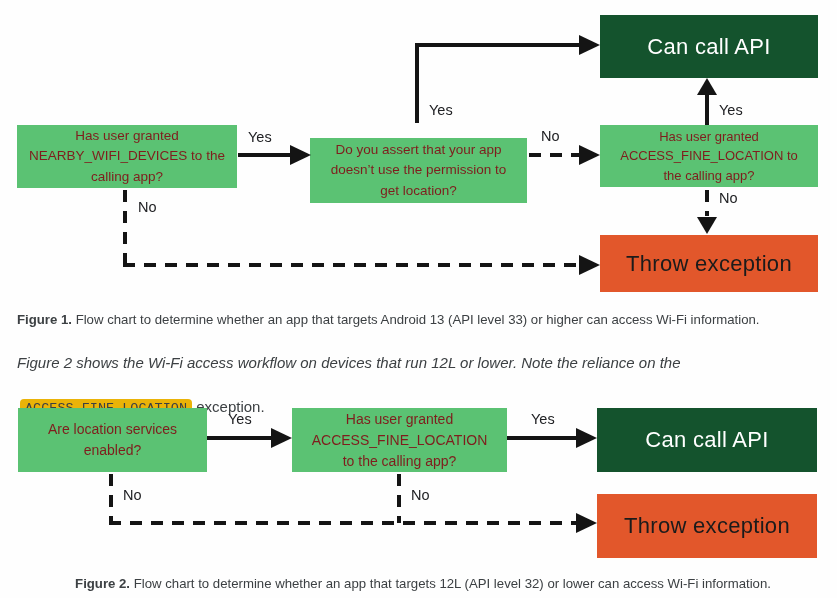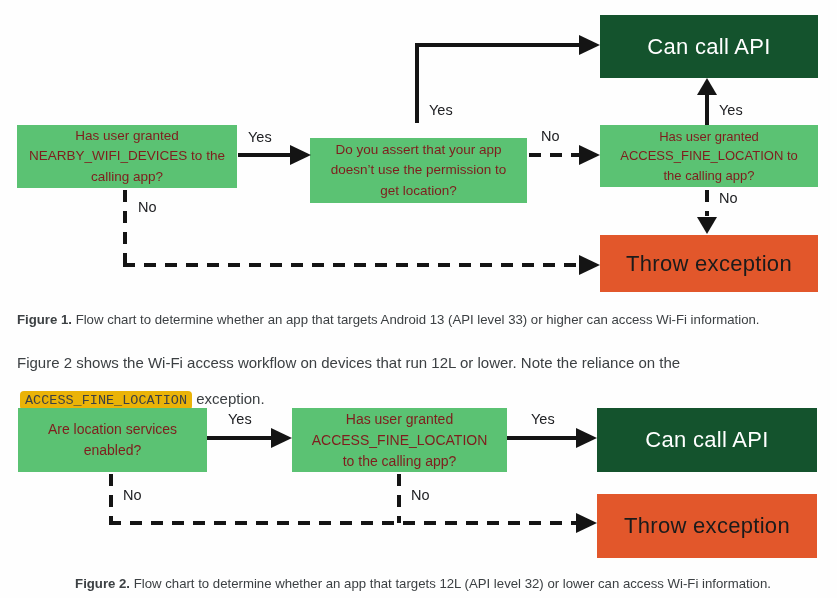--- a/index.html
+++ b/index.html
@@ -26,21 +26,21 @@
     border-top:10px solid transparent;border-bottom:10px solid transparent;border-left:21px solid #141414;}
   .head-up{position:absolute;width:0;height:0;
     border-left:10px solid transparent;border-right:10px solid transparent;border-bottom:17px solid #141414;}
   .head-down{position:absolute;width:0;height:0;
     border-left:10px solid transparent;border-right:10px solid transparent;border-top:17px solid #141414;}
   .lbl{position:absolute;font-size:14.5px;color:#202124;}
   
   .caption{position:absolute;font-size:13.2px;color:#3c4043;line-height:1.45;width:812px;}
   .caption b{font-weight:700;}
   .para{position:absolute;font-size:15px;color:#3c4043;line-height:1.6;width:812px;}
-  .para .pline{display:block;margin-bottom:12px;}
+  .para .pline{display:block;margin-bottom:20px;font-style:italic;}
   .codechip{
     font-family:"Liberation Mono","DejaVu Sans Mono",monospace;
     font-size:13.5px;background:#eab308;color:#3c4043;
     padding:2px 5px;border-radius:4px;margin-left:3px;
   }
 </style>
 </head>
 <body>
 
 <div class="page">

